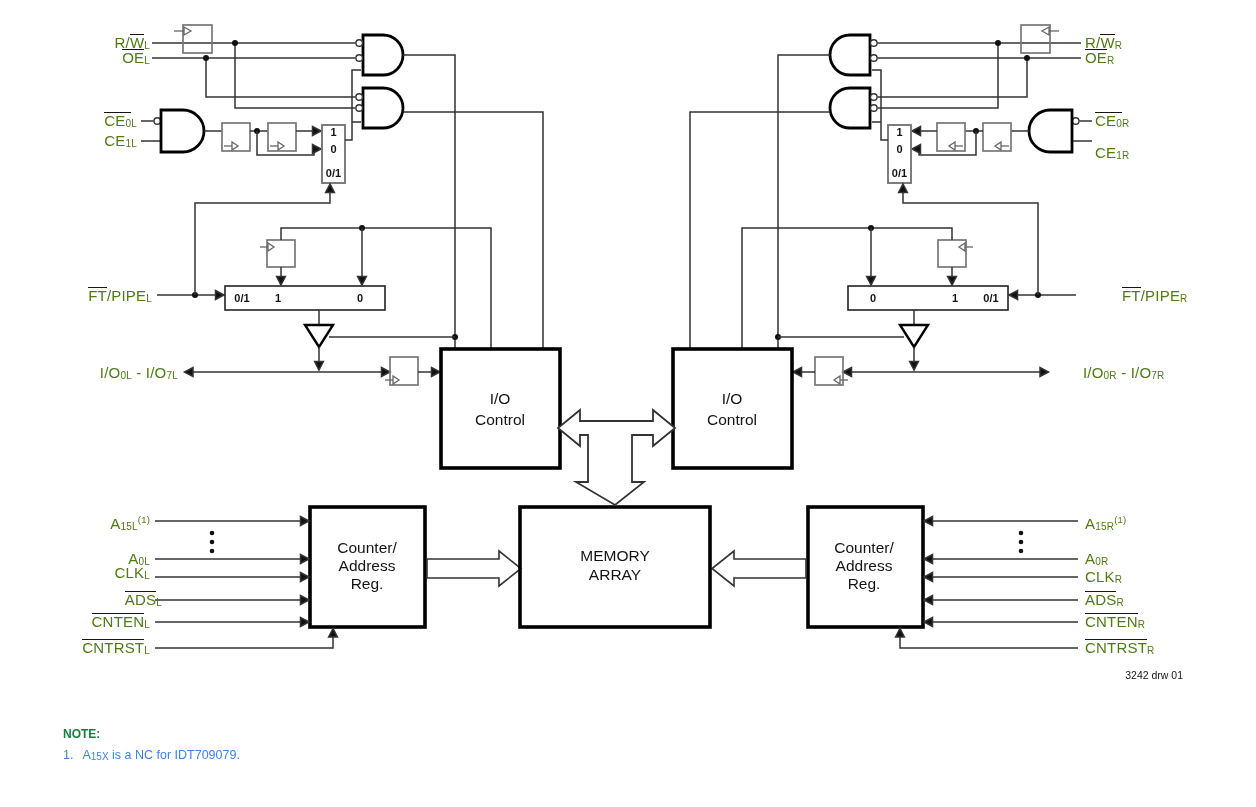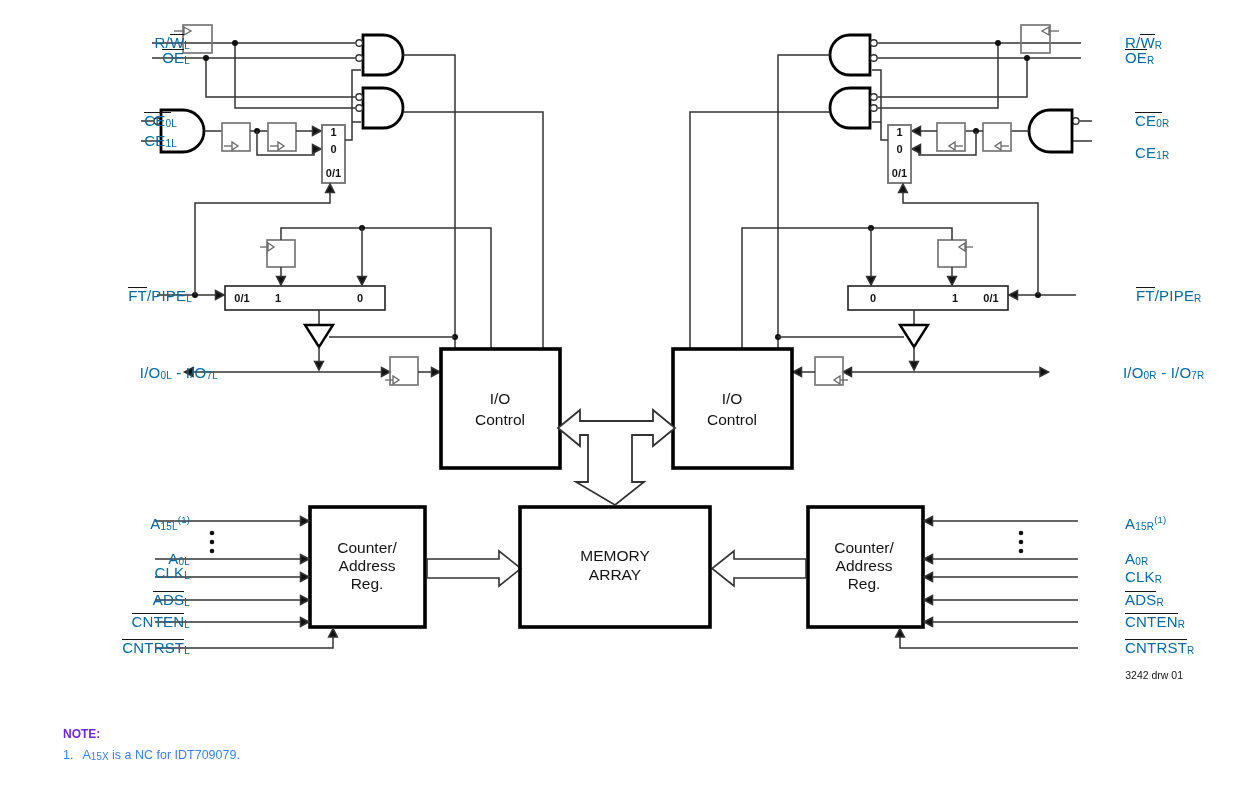--- a/index.html
+++ b/index.html
@@ -2,29 +2,29 @@
 <html><head>
 <meta charset="utf-8">
 <style>
   html,body{margin:0;padding:0;}
   body{
     width:1256px;height:807px;position:relative;background:#ffffff;
     font-family:"Liberation Sans", sans-serif;color:#111;overflow:hidden;
   }
   #diagram-svg{position:absolute;left:0;top:0;}
   .sig{
-    position:absolute;font-size:15px;line-height:17px;color:#0369a1;
-    white-space:nowrap;letter-spacing:0.2px;margin-left:40px;
+    position:absolute;font-size:15px;line-height:17px;color:#4d7c0f;
+    white-space:nowrap;letter-spacing:0.2px;
   }
   .sig.ra{text-align:right;}
   .sb{font-size:10px;vertical-align:-1px;}
   .sp{font-size:9.5px;vertical-align:6px;}
   .ov{display:inline-block;border-top:1.5px solid #141414;line-height:15px;}
   .ov .sb{vertical-align:-1px;}
-  .note-head{position:absolute;left:63px;top:727px;font-size:12px;font-weight:bold;color:#6d28d9;}
+  .note-head{position:absolute;left:63px;top:727px;font-size:12px;font-weight:bold;color:#15803d;}
   .note-item{position:absolute;left:63px;top:748px;font-size:12.5px;color:#3b82f6;}
   .svgtext{font-family:"Liberation Sans", sans-serif;fill:#141414;}
 </style>
 </head>
 <body>
 
 <svg id="diagram-svg" width="1256" height="807" viewBox="0 0 1256 807">
   <defs>
     <path id="ah" d="M0,0 L-8.5,-4.4 L-8.5,4.4 Z" fill="#111"></path>
   </defs>
@@ -170,29 +170,29 @@
 
 <div class="sig ra" style="left:0;width:150px;top:34px"><span>R/</span><span class="ov"><span>W</span></span><span class="sb">L</span></div>
 <div class="sig ra" style="left:0;width:150px;top:49px"><span class="ov"><span>OE</span></span><span class="sb">L</span></div>
 <div class="sig ra" style="left:0;width:137px;top:112px"><span class="ov"><span>CE</span><span class="sb">0</span></span><span class="sb">L</span></div>
 <div class="sig ra" style="left:0;width:137px;top:132px"><span>CE</span><span class="sb">1</span><span class="sb">L</span></div>
 <div class="sig ra" style="left:0;width:152px;top:287px"><span class="ov"><span>FT</span></span><span>/PIPE</span><span class="sb">L</span></div>
 <div class="sig ra" style="left:0;width:178px;top:364px"><span>I/O</span><span class="sb">0L</span><span> - I/O</span><span class="sb">7L</span></div>
 <div class="sig ra" style="left:0;width:150px;top:511px"><span>A</span><span class="sb">15L</span><span class="sp">(1)</span></div>
 <div class="sig ra" style="left:0;width:150px;top:550px"><span>A</span><span class="sb">0L</span></div>
 <div class="sig ra" style="left:0;width:150px;top:564px"><span>CLK</span><span class="sb">L</span></div>
-<div class="sig ra" style="left:0;width:150px;top:591px"><span class="ov"><span>ADS</span></span><span class="sb">L</span></div>
+<div class="sig ra" style="left:12px;width:150px;top:591px"><span class="ov"><span>ADS</span></span><span class="sb">L</span></div>
 <div class="sig ra" style="left:0;width:150px;top:613px"><span class="ov"><span>CNTEN</span></span><span class="sb">L</span></div>
 <div class="sig ra" style="left:0;width:150px;top:639px"><span class="ov"><span>CNTRST</span></span><span class="sb">L</span></div>
 
 <div class="sig" style="left:1085px;top:34px"><span>R/</span><span class="ov"><span>W</span></span><span class="sb">R</span></div>
 <div class="sig" style="left:1085px;top:49px"><span class="ov"><span>OE</span></span><span class="sb">R</span></div>
 <div class="sig" style="left:1095px;top:112px"><span class="ov"><span>CE</span><span class="sb">0</span></span><span class="sb">R</span></div>
 <div class="sig" style="left:1095px;top:144px"><span>CE</span><span class="sb">1</span><span class="sb">R</span></div>
-<div class="sig" style="left:1096px;top:287px"><span class="ov"><span>FT</span></span><span>/PIPE</span><span class="sb">R</span></div>
+<div class="sig" style="left:1122px;top:287px"><span class="ov"><span>FT</span></span><span>/PIPE</span><span class="sb">R</span></div>
 <div class="sig" style="left:1083px;top:364px"><span>I/O</span><span class="sb">0R</span><span> - I/O</span><span class="sb">7R</span></div>
 <div class="sig" style="left:1085px;top:511px"><span>A</span><span class="sb">15R</span><span class="sp">(1)</span></div>
 <div class="sig" style="left:1085px;top:550px"><span>A</span><span class="sb">0R</span></div>
 <div class="sig" style="left:1085px;top:568px"><span>CLK</span><span class="sb">R</span></div>
 <div class="sig" style="left:1085px;top:591px"><span class="ov"><span>ADS</span></span><span class="sb">R</span></div>
 <div class="sig" style="left:1085px;top:613px"><span class="ov"><span>CNTEN</span></span><span class="sb">R</span></div>
 <div class="sig" style="left:1085px;top:639px"><span class="ov"><span>CNTRST</span></span><span class="sb">R</span></div>
 
 <div class="note-head">NOTE:</div>
 <div class="note-item"><span>1.  A</span><span class="sb">15X</span><span> is a NC for IDT709079.</span></div>

